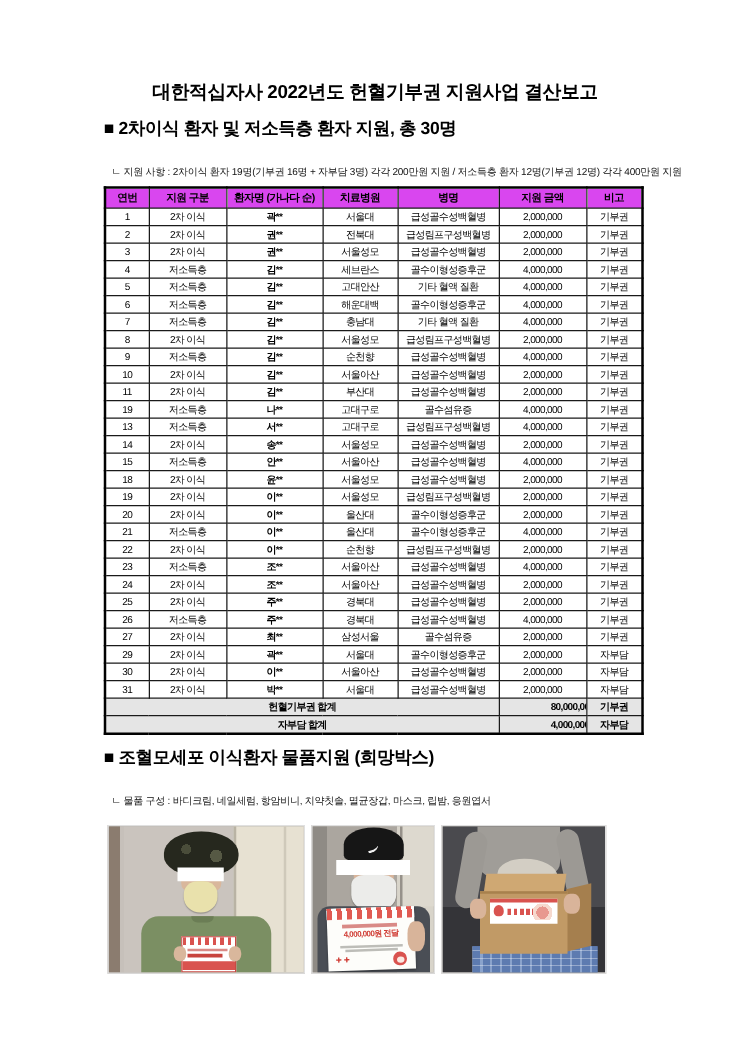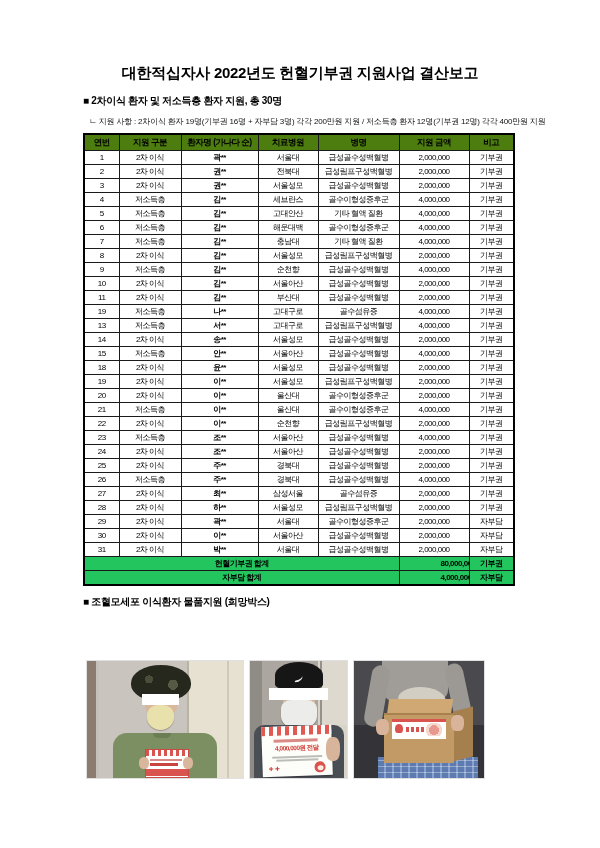--- a/index.html
+++ b/index.html
@@ -3,34 +3,34 @@
 <meta charset="utf-8">
 <style>
   html,body{margin:0;padding:0;background:#fff;}
   .page{position:relative;width:600px;height:848px;background:#ffffff;overflow:hidden;
         font-family:"Liberation Sans",sans-serif;color:#000;border-radius:26px;}
   .content{padding:0 0 0 84px;}
 
   .doc-title{margin:64px 0 0 -24px;text-align:center;width:480px;
              font-size:15px;font-weight:700;letter-spacing:-0.3px;}
 
-  .sec-heading{margin-top:11px;font-size:10px;font-weight:700;letter-spacing:-0.3px;margin-left:-1px;}
-  .sec-detail{margin-top:8px;font-size:8px;letter-spacing:-0.2px;white-space:nowrap;color:#111;margin-left:5px;}
+  .sec-heading{margin-top:11px;font-size:14px;font-weight:700;letter-spacing:-0.3px;margin-left:-1px;}
+  .sec-detail{margin-top:20px;font-size:8px;letter-spacing:-0.2px;white-space:nowrap;color:#111;margin-left:5px;}
 
   table.report{border-collapse:collapse;margin-top:6px;table-layout:fixed;width:430px;
                border:2px solid #000;margin-left:-1px;}
   table.report th,table.report td{border:1px solid #1a1a1a;padding:0 2px;overflow:hidden;
                white-space:nowrap;text-align:center;}
-  table.report th{height:15px;font-size:8.5px;font-weight:700;background:#4d7c0f;letter-spacing:-0.5px;}
+  table.report th{height:15px;font-size:8.5px;font-weight:700;background:#d946ef;letter-spacing:-0.5px;}
   table.report td{height:13px;font-size:8px;line-height:1;letter-spacing:-0.5px;}
   col.w-num{width:35px;} col.w-cat{width:62px;} col.w-name{width:77px;}
   col.w-hosp{width:60px;} col.w-dis{width:81px;} col.w-amt{width:70px;} col.w-note{width:45px;}
   td.c-name{font-weight:700;}
   td.c-amt{text-align:right;padding-right:7px;}
-  tfoot td{background:#22c55e;font-weight:700;height:15px;font-size:8.5px;}
+  tfoot td{background:#e5e5e5;font-weight:700;height:15px;font-size:8.5px;}
   tfoot td.t-amt{text-align:left;padding-right:7px;padding-left:41px;}
 
   .photos{position:absolute;left:86px;top:660px;display:flex;gap:5px;}
   .photo{position:relative;height:117px;overflow:hidden;border:1px solid #e0e0e0;background:#b5b0aa;}
   .photo *{position:absolute;}
   .p1{width:156px;} .p2{width:97px;} .p3{width:130px;}
 
   
   .p1 .wall{left:0;top:0;width:100px;height:117px;background:linear-gradient(90deg,#8b7c6f 0 9px,#c6c0ba 9px 12px,#cac4be 12px 100%);}
   .p1 .door{left:100px;top:0;width:56px;height:117px;background:#e7e1d2;border-left:2px solid #b9b3a4;}
@@ -345,29 +345,20 @@
           <tr>
             <td class="c-num">27</td>
             <td class="c-cat">2차 이식</td>
             <td class="c-name">최**</td>
             <td class="c-hosp">삼성서울</td>
             <td class="c-disease">골수섬유증</td>
             <td class="c-amt">2,000,000</td>
             <td class="c-note">기부권</td>
           </tr>
           <tr>
-            <td class="c-num">28</td>
-            <td class="c-cat">2차 이식</td>
-            <td class="c-name">하**</td>
-            <td class="c-hosp">서울성모</td>
-            <td class="c-disease">급성림프구성백혈병</td>
-            <td class="c-amt">2,000,000</td>
-            <td class="c-note">기부권</td>
-          </tr>
-          <tr>
             <td class="c-num">29</td>
             <td class="c-cat">2차 이식</td>
             <td class="c-name">곽**</td>
             <td class="c-hosp">서울대</td>
             <td class="c-disease">골수이형성증후군</td>
             <td class="c-amt">2,000,000</td>
             <td class="c-note">자부담</td>
           </tr>
           <tr>
             <td class="c-num">30</td>
@@ -396,20 +387,21 @@
         </tr>
         <tr>
           <td colspan="5">자부담 합계</td>
           <td class="t-amt">4,000,000</td>
           <td>자부담</td>
         </tr>
       </tfoot>
     </table>
 
     <div class="sec-heading" style="margin-top:9px;">■ 조혈모세포 이식환자 물품지원 (희망박스)</div>
+    <div class="sec-detail">ㄴ 물품 구성 : 바디크림, 네일세럼, 항암비니, 치약칫솔, 멸균장갑, 마스크, 립밤, 응원엽서</div>
   </div>
 
   <div class="photos">
 
     <div class="photo p1">
       <div class="wall"></div>
       <div class="door"></div>
       <div class="door-line"></div>
       <div class="hat"></div>
       <div class="face"></div>

